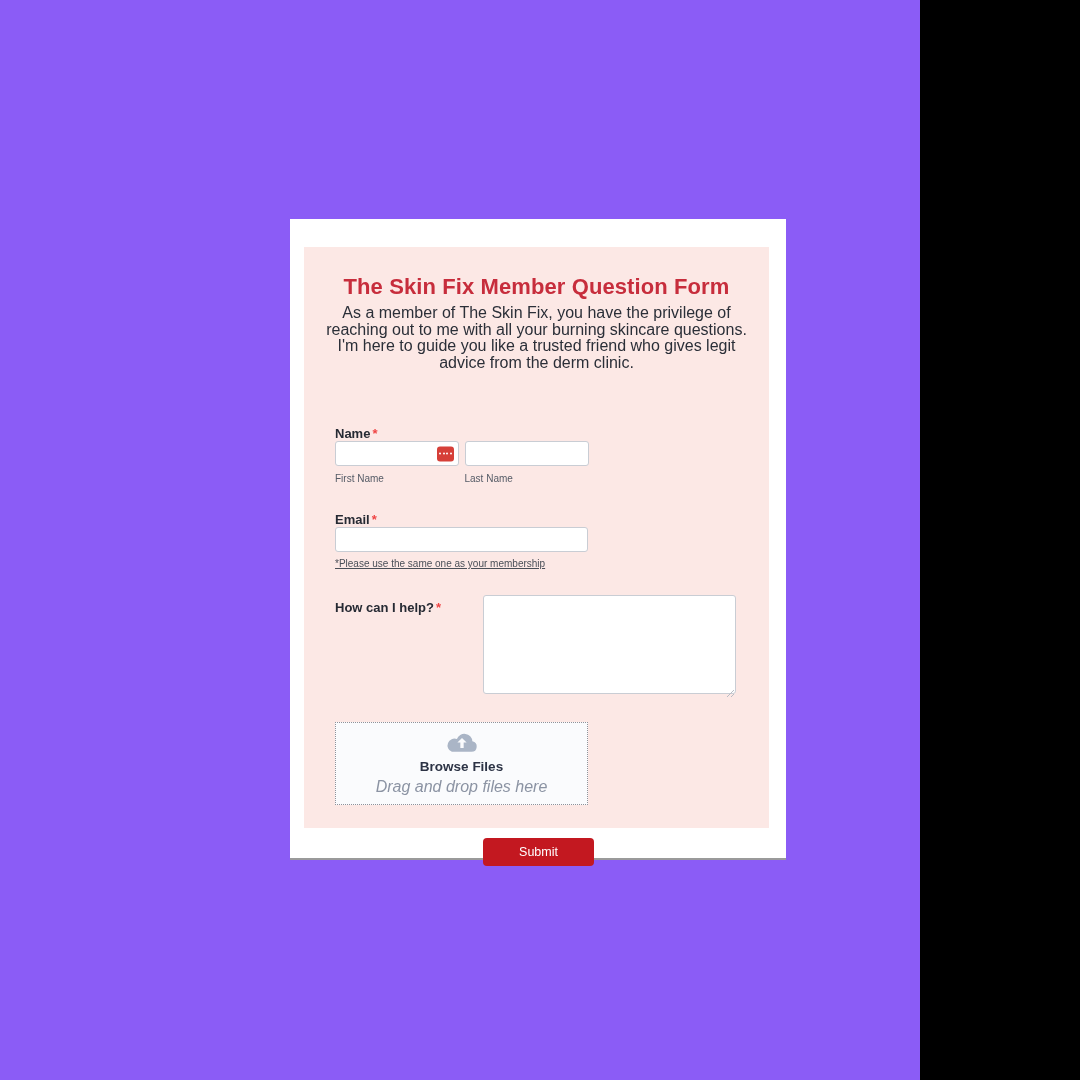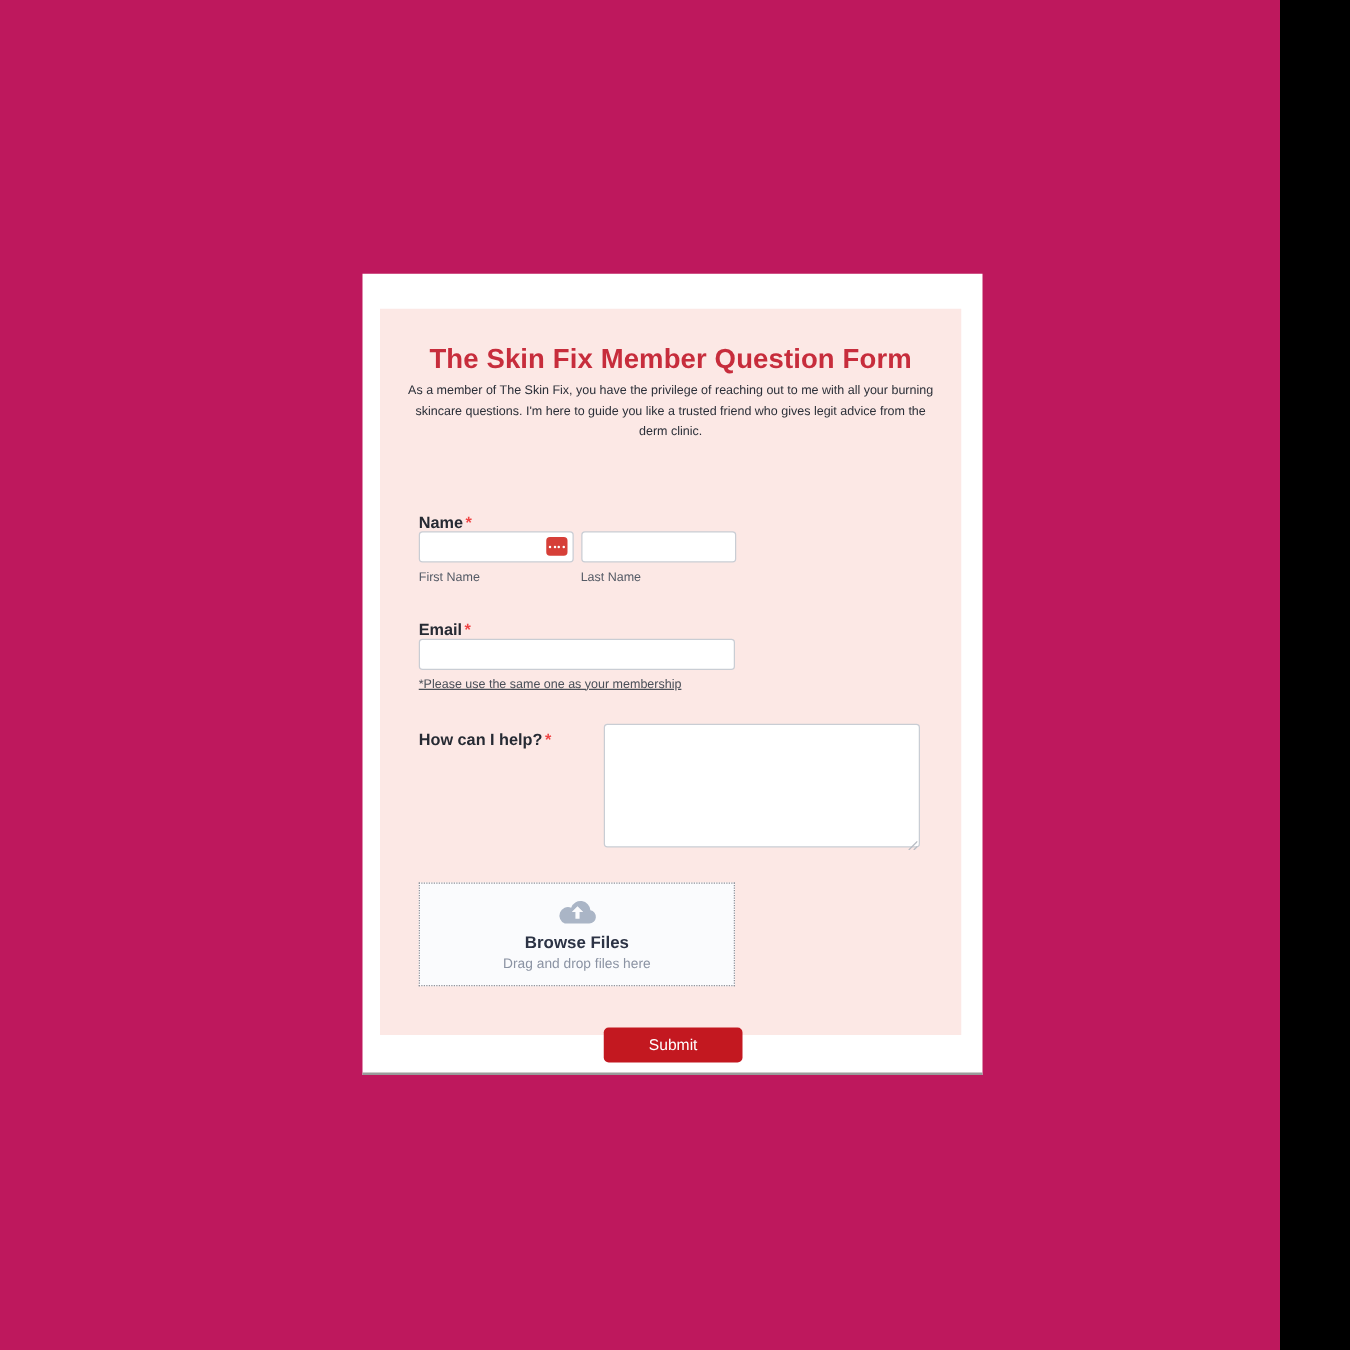--- a/index.html
+++ b/index.html
@@ -1,22 +1,22 @@
 <!DOCTYPE html>
 <html><head>
 <meta charset="utf-8">
 <style>
   * { margin: 0; padding: 0; box-sizing: border-box; }
   html, body { background: #000; }
   body { font-family: "Liberation Sans", sans-serif; }
   .canvas {
     position: relative;
-    width: 1024px;
+    width: 920px;
     height: 1080px;
-    background: #be185d;
+    background: #8b5cf6;
     overflow: hidden;
   }
   .form-page {
     position: absolute;
     left: 290px;
     top: 219px;
     width: 496px;
     height: 641px;
     background: #ffffff;
     border-bottom: 2px solid #9a9a9a;
@@ -34,21 +34,21 @@
     text-align: center;
     font-size: 22px;
     font-weight: 700;
     color: #c72d3c;
     letter-spacing: 0.1px;
   }
   .form-description {
     width: 424px;
     margin: 5px auto 0 auto;
     text-align: center;
-    font-size: 10px;
+    font-size: 16px;
     line-height: 16.5px;
     font-weight: 500;
     color: #2b2f38;
   }
   .form-rows { margin-top: 50px; }
   .row { display: flex; padding-left: 31px; }
   .row-name    { margin-bottom: 23px; flex-direction: column; }
   .row-email   { margin-bottom: 26px; flex-direction: column; }
   .row-message { margin-bottom: 28px; }
   .row-upload  { margin-bottom: 33px; }
@@ -142,23 +142,24 @@
     cursor: pointer;
   }
   .cloud-icon { line-height: 0; margin-bottom: 2px; }
   .browse-label {
     font-size: 13.5px;
     font-weight: 700;
     color: #2c3345;
     margin-top: 2px;
   }
   .drag-hint {
-    font-size: 11px;
+    font-size: 16px;
     color: #8b93a3;
     margin-top: 4px;
+    font-style: italic;
   }
   .submit-button {
     margin-left: 148px;
     width: 111px;
     height: 28px;
     background: #c31820;
     color: #ffffff;
     border: none;
     border-radius: 4px;
     font-size: 12.5px;

